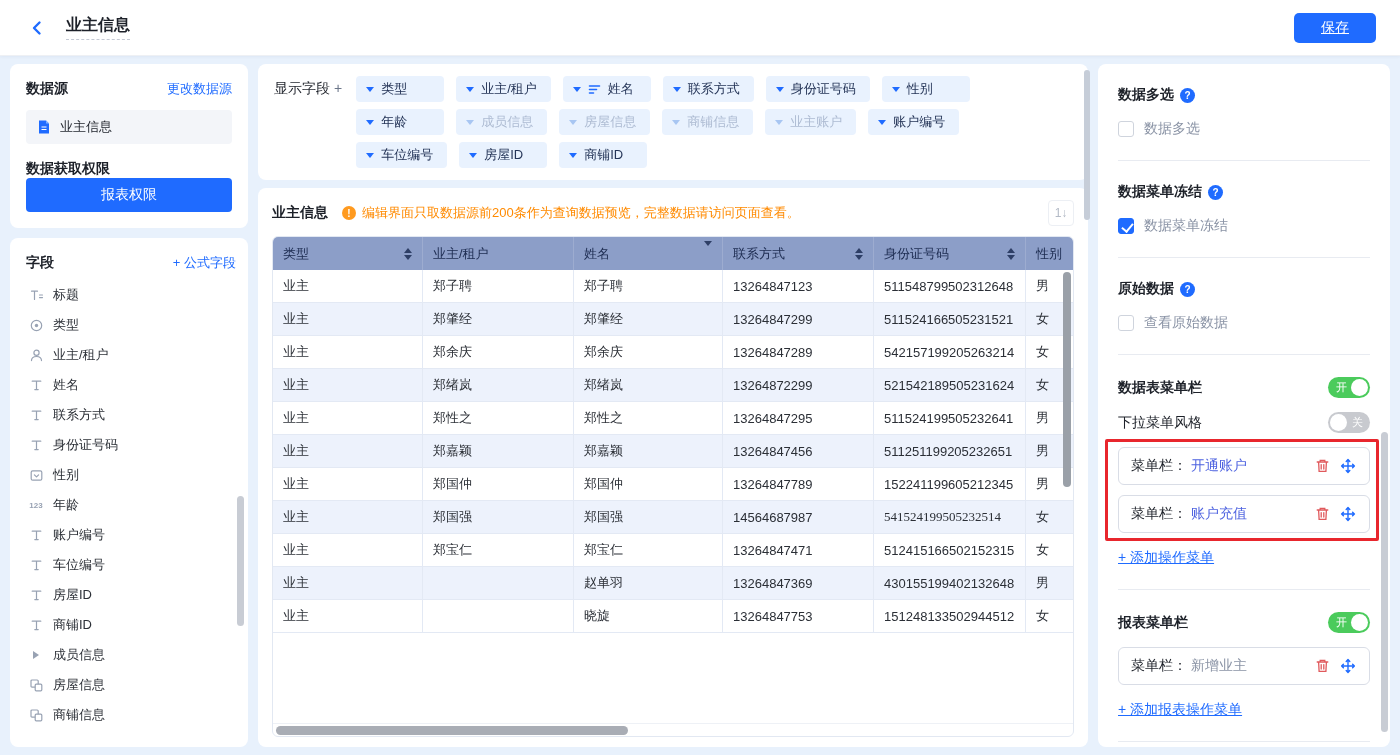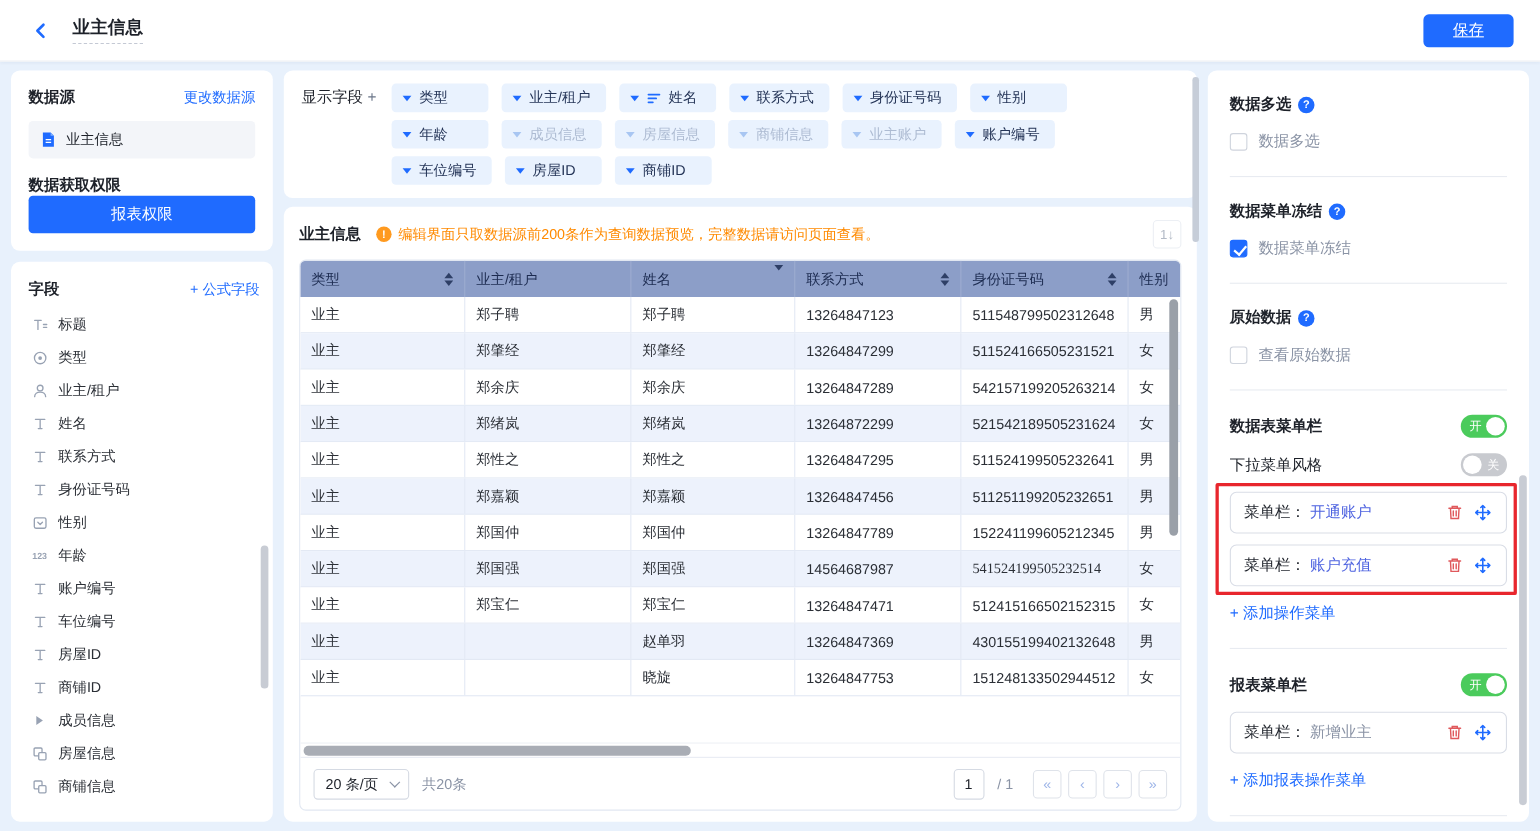--- a/index.html
+++ b/index.html
@@ -133,21 +133,21 @@
   .knob { position:absolute; top:2px; width:17px; height:17px; border-radius:50%; background:#fff; }
   .menu-group { position:relative; margin-top:14px; display:flex; flex-direction:column; gap:10px; }
   .red-box { position:absolute; left:-13px; right:-9px; top:-8px; bottom:-8px;
     border:3px solid #e8262d; border-radius:2px; pointer-events:none; }
   .menu-row { height:38px; border:1px solid #d9dde6; border-radius:6px; display:flex; align-items:center;
     padding:0 10px 0 12px; font-size:14px; gap:4px; background:#fff; }
   .menu-value { color:#4e63e0; }
   .menu-value.muted { color:#8a93a5; }
   .menu-row .spacer { flex:1; }
   .icon-btn { width:22px; height:22px; display:flex; align-items:center; justify-content:center; cursor:pointer; }
-  .add-link { display:block; margin-top:16px; font-size:14px; color:#1f6bff; cursor:pointer; }
+  .add-link { display:block; margin-top:16px; font-size:14px; color:#1f6bff; cursor:pointer;text-decoration:underline; }
   .right-scroll { position:absolute; right:2px; top:368px; width:7px; height:300px;
     background:#c8ccd4; border-radius:4px; }
 </style>
 </head>
 <body>
 
 <div class="topbar">
   <span class="back-btn">
     <span style="display:flex">
       <svg width="18" height="18" viewBox="0 0 18 18" fill="none" stroke="#1f6bff" stroke-width="2.4" stroke-linecap="round" stroke-linejoin="round">
@@ -528,35 +528,20 @@
               <div class="td" style="width: 149px;">晓旋</div>
               <div class="td" style="width: 151px;">13264847753</div>
               <div class="td" style="width: 152px;">151248133502944512</div>
               <div class="td" style="flex: 1 1 0%;">女</div>
             </div>
           </div>
         <div class="tbl-vscroll"></div>
         <div class="hscroll">
             <div class="thumb"></div>
           </div>
-        <div class="pager">
-          <span class="size-select">
-            <span>20 条/页</span>
-            <span class="chev-dn"></span>
-          </span>
-          <span class="total">共20条</span>
-          <span class="page-box">1</span>
-          <span class="page-of">/ 1</span>
-          <span class="nav-group">
-            <span class="nav-btn">«</span>
-            <span class="nav-btn">‹</span>
-            <span class="nav-btn">›</span>
-            <span class="nav-btn">»</span>
-          </span>
-        </div>
       </div>
     </div>
   </div>
 
   <div class="col-right">
     <div class="card right-card">
 
       <div class="r-title-row">
         <span class="r-title">数据多选</span>
         <span class="help"></span>

